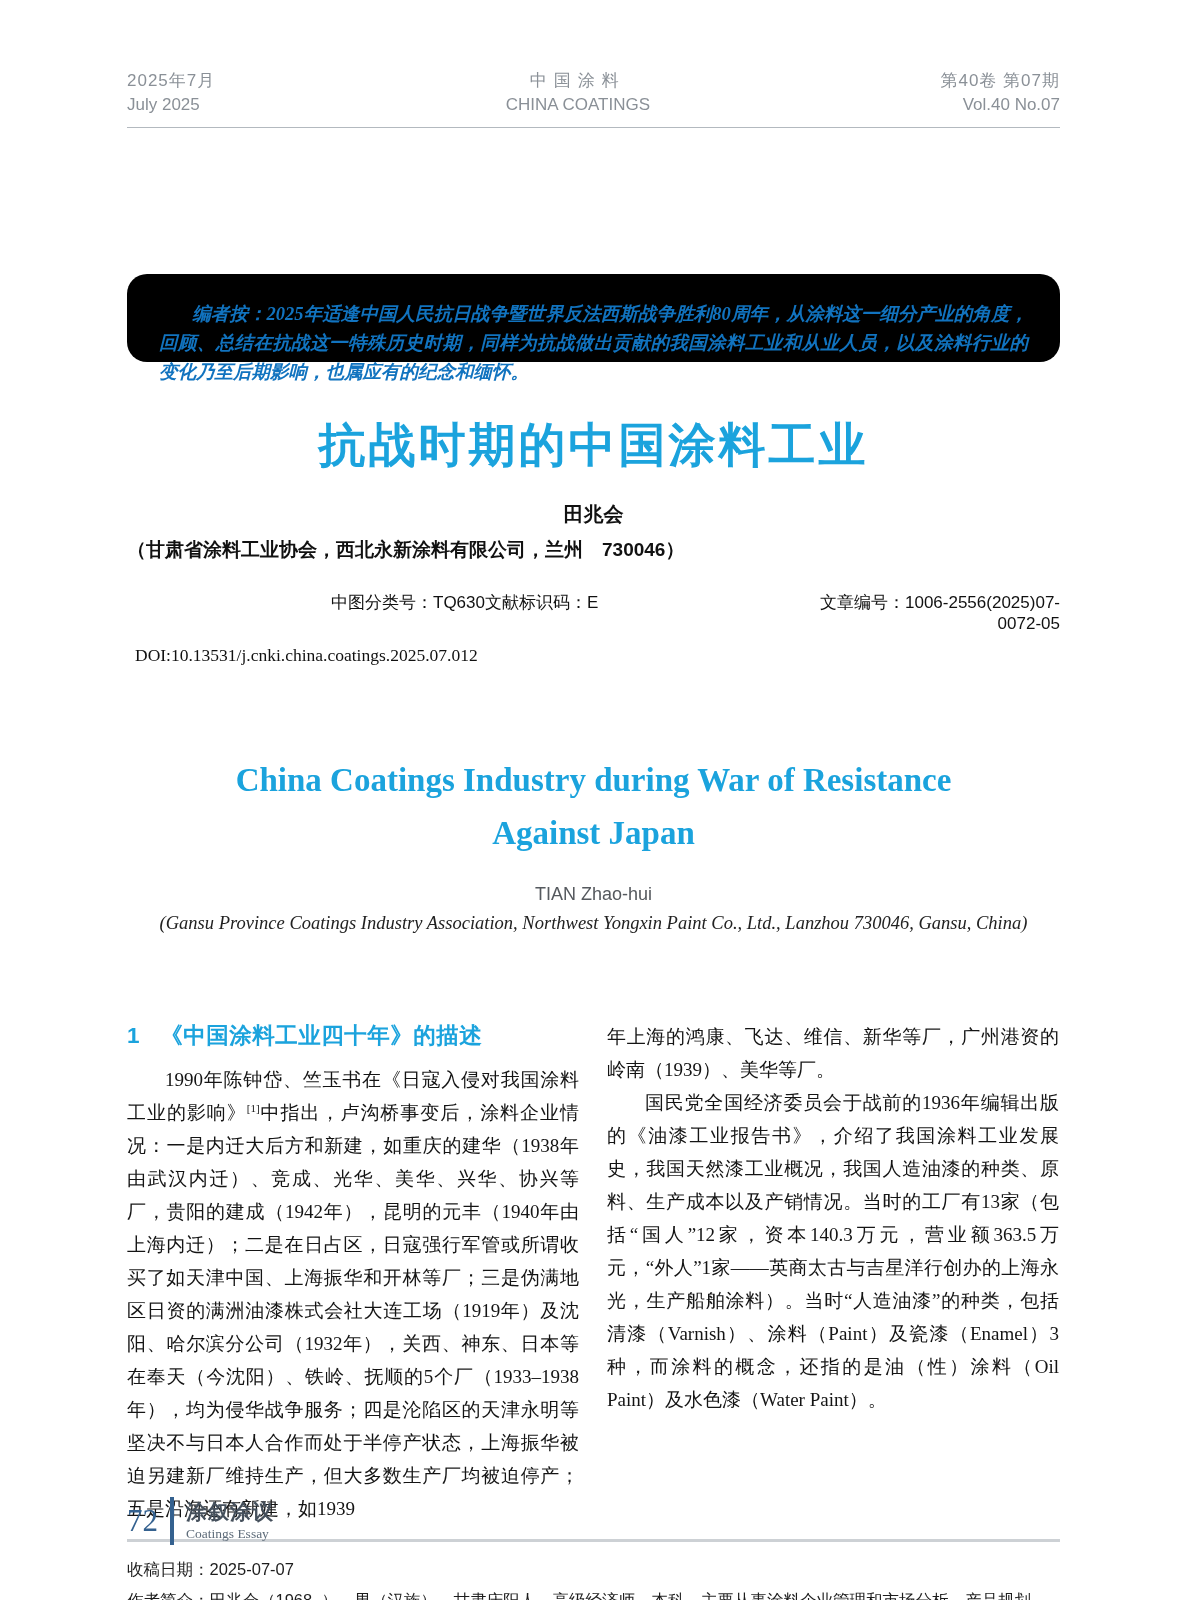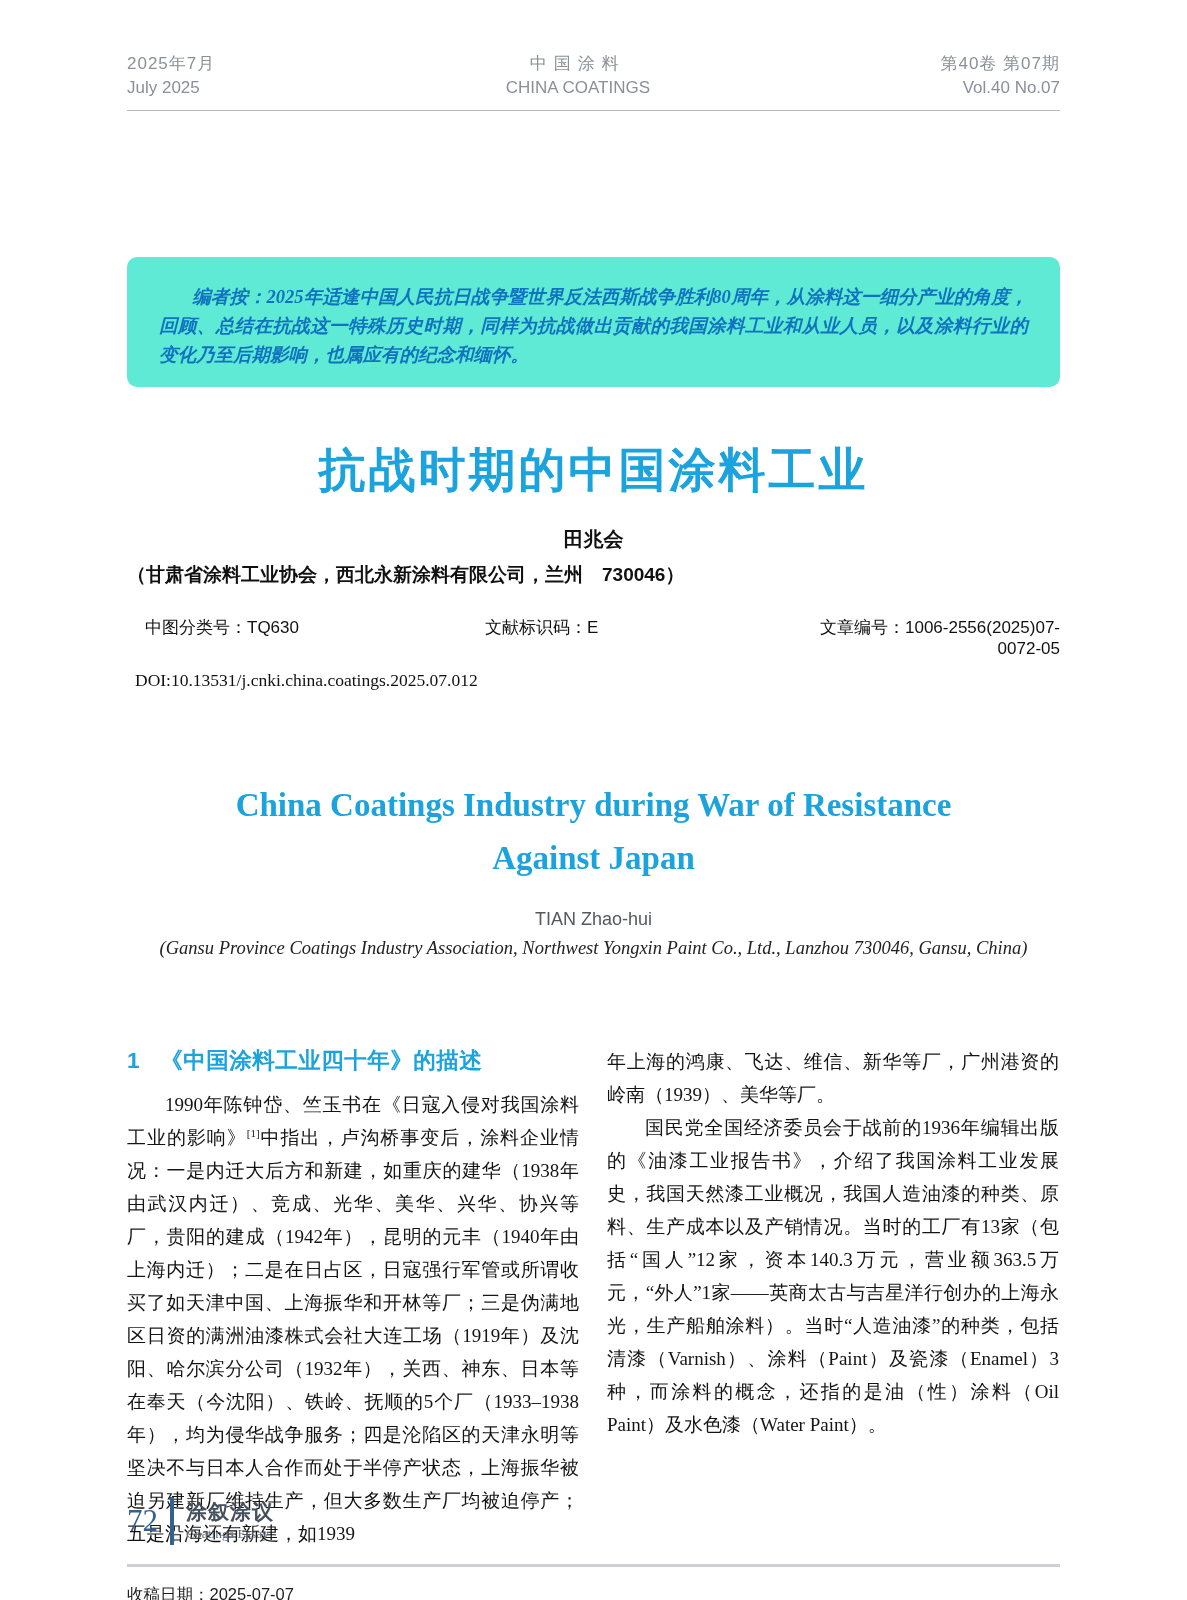--- a/index.html
+++ b/index.html
@@ -3,43 +3,43 @@
 <meta charset="utf-8">
 <style>
   * { margin: 0; padding: 0; box-sizing: border-box; }
   html, body { background: #ffffff; }
   body {
     width: 1187px; height: 1600px;
     font-family: "Liberation Serif", serif;
     color: #111;
     overflow: hidden;
   }
-  .page { width: 1187px; height: 1600px; padding: 0 127px; position: relative; }
+  .page { width: 1187px; height: 1600px; padding: 17px 127px; position: relative; }
 
   
   .hdr {
     padding-top: 52px; padding-bottom: 10px;
     display: flex; justify-content: space-between; align-items: flex-end;
     border-bottom: 1.5px solid #b3b9bf;
     color: #8a9097;
     font-family: "Liberation Sans", sans-serif;
     font-size: 17px; line-height: 24px;
   }
   .hdr-col.center { text-align: center; }
   .hdr-col.right  { text-align: right; }
   .hdr .cn { letter-spacing: 1px; }
   .hdr-col.center .cn { letter-spacing: 7px; }
 
   
   .note {
     margin-top: 146px;
-    background: #5eead4;
-    border-radius: 10px;
+    background: #000000;
+    border-radius: 20px;
     padding: 26px 32px 24px 32px;
-    height: 130px;
+    height: 88px;
   }
   .note p {
     color: #1173bf;
     font-family: "Liberation Serif", serif;
     font-style: italic;
     font-weight: bold;
     font-size: 18.5px;
     line-height: 29px;
     text-indent: 1.8em;
     text-align: justify;
@@ -67,21 +67,21 @@
   }
 
   
   .meta-row {
     margin-top: 28px;
     display: flex;
     font-family: "Liberation Sans", sans-serif;
     font-size: 17px; color: #111;
     padding-left: 18px;
   }
-  .meta-row span:nth-child(1) { width: 340px; }
+  .meta-row span:nth-child(1) { width: 340px; text-align: right; }
   .meta-row span:nth-child(2) { width: 300px; }
   .meta-row span:nth-child(3) { flex: 1; text-align: right; }
   .doi {
     margin-top: 11px; padding-left: 8px;
     font-family: "Liberation Serif", serif;
     font-size: 17.5px; color: #111;
   }
 
   
   .title-en {

